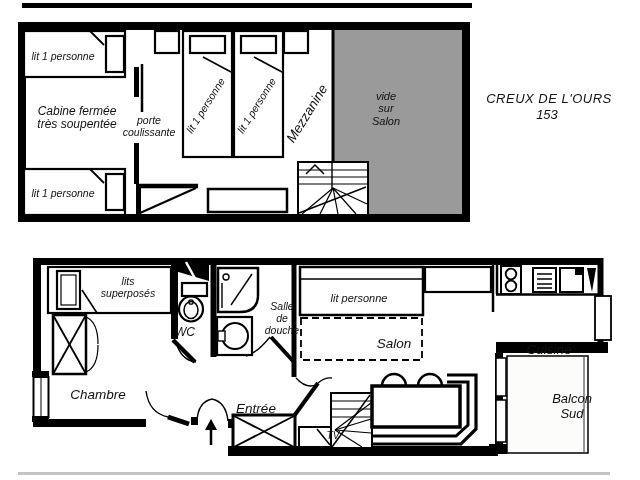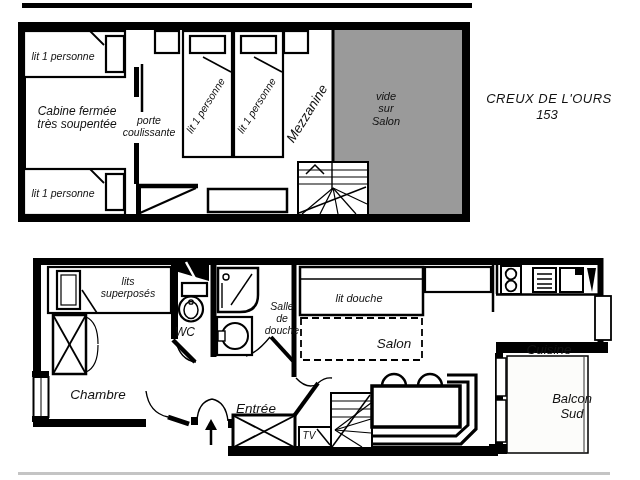--- a/index.html
+++ b/index.html
@@ -256,20 +256,20 @@
 Salon</div>
 
 <div class="lbl fs10" style="left:83px;top:276px;width:90px;">lits
 superposés</div>
 <div class="lbl fs12" style="left:165px;top:326px;width:40px;">WC</div>
 <div class="lbl fs10" style="left:252px;top:301px;width:60px;">Salle
 de
 douche</div>
 <div class="lbl fs14" style="left:58px;top:387px;width:80px;">Chambre</div>
 <div class="lbl fs14" style="left:216px;top:401px;width:80px;">Entrée</div>
-<div class="lbl fs11" style="left:314px;top:292px;width:90px;">lit douche</div>
+<div class="lbl fs11" style="left:314px;top:292px;width:90px;">lit personne</div>
 <div class="lbl fs14" style="left:359px;top:336px;width:70px;">Salon</div>
 <div class="lbl fs14" style="left:509px;top:310px;width:80px;margin-top:32px;">Cuisine</div>
 <div class="lbl fs13" style="left:532px;top:385px;width:80px;">Balcon
 Sud</div>
-<div class="lbl" style="left:300px;top:430px;width:18px;font-size:10px;">TV</div>
+<div class="lbl" style="left:300px;top:430px;width:18px;font-size:10px;padding-left:24px;">TV</div>
 
 </div>
 
 </body></html>

